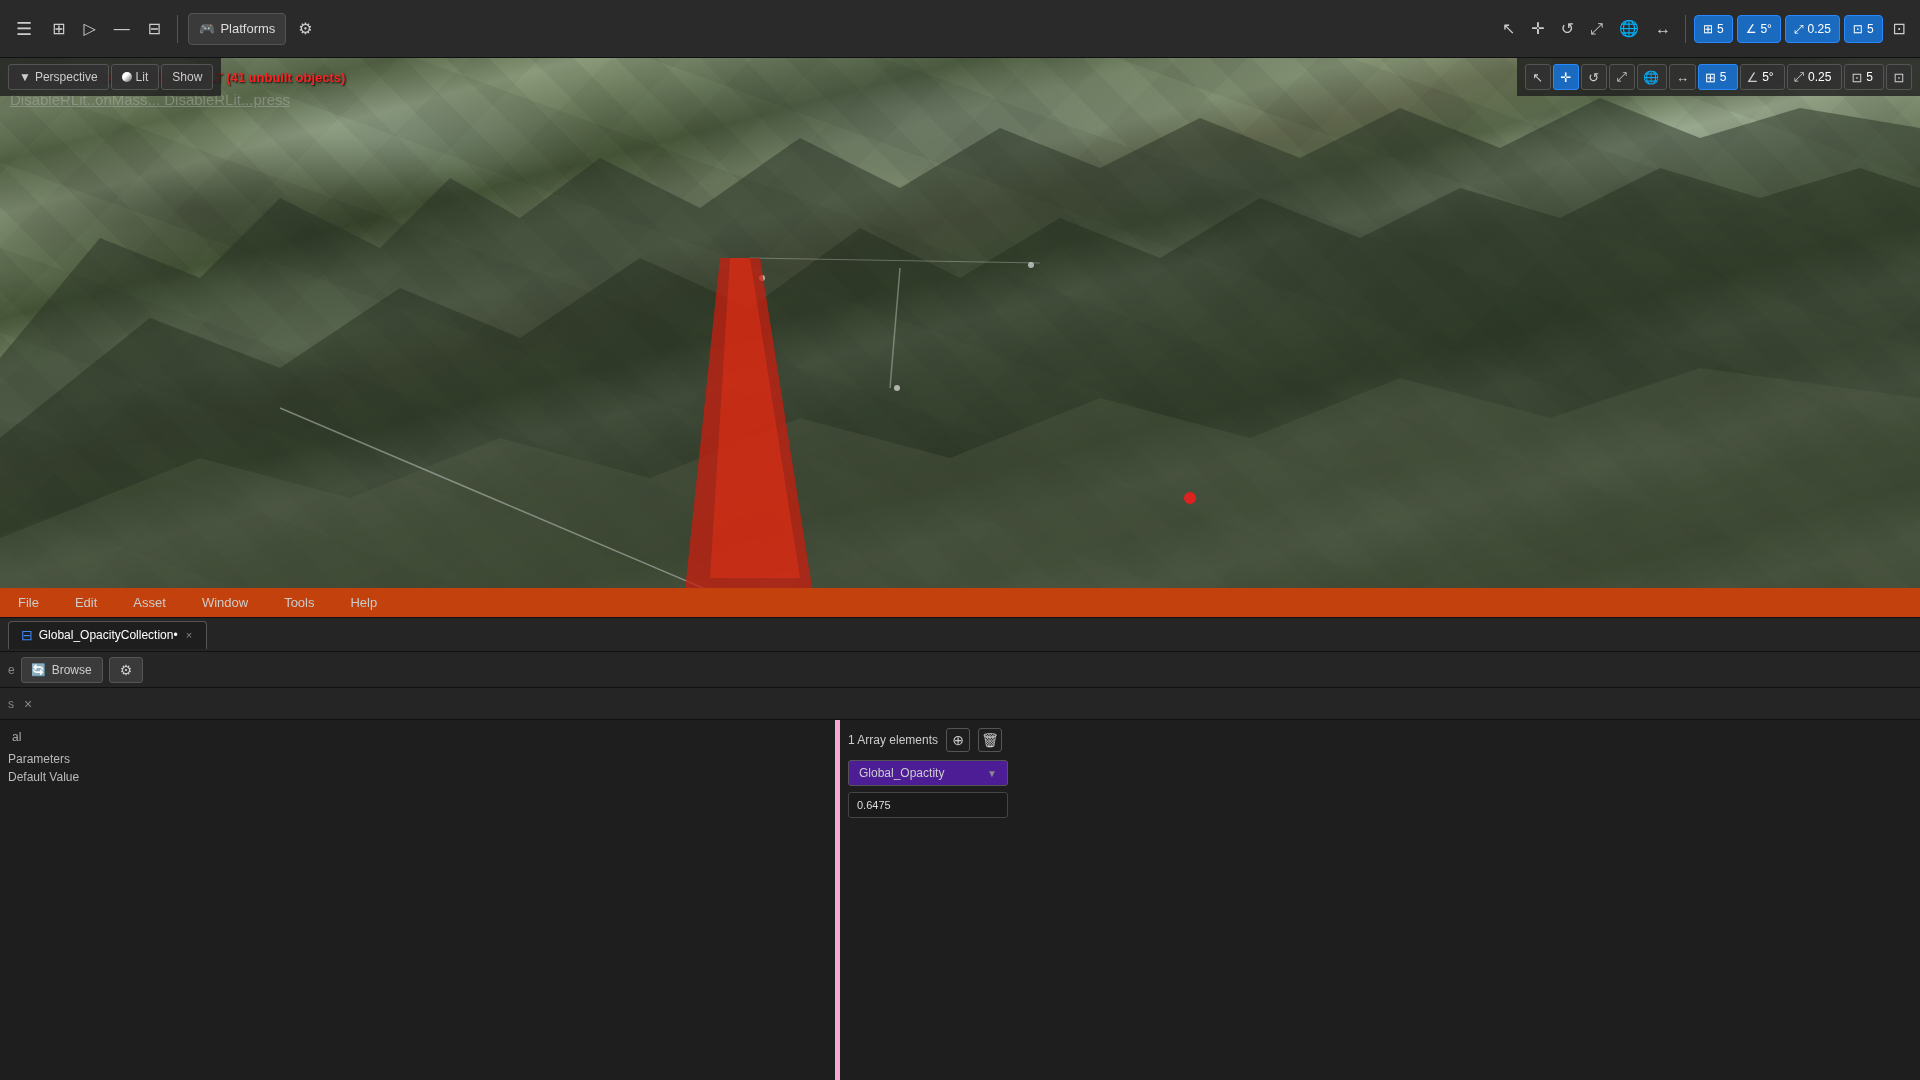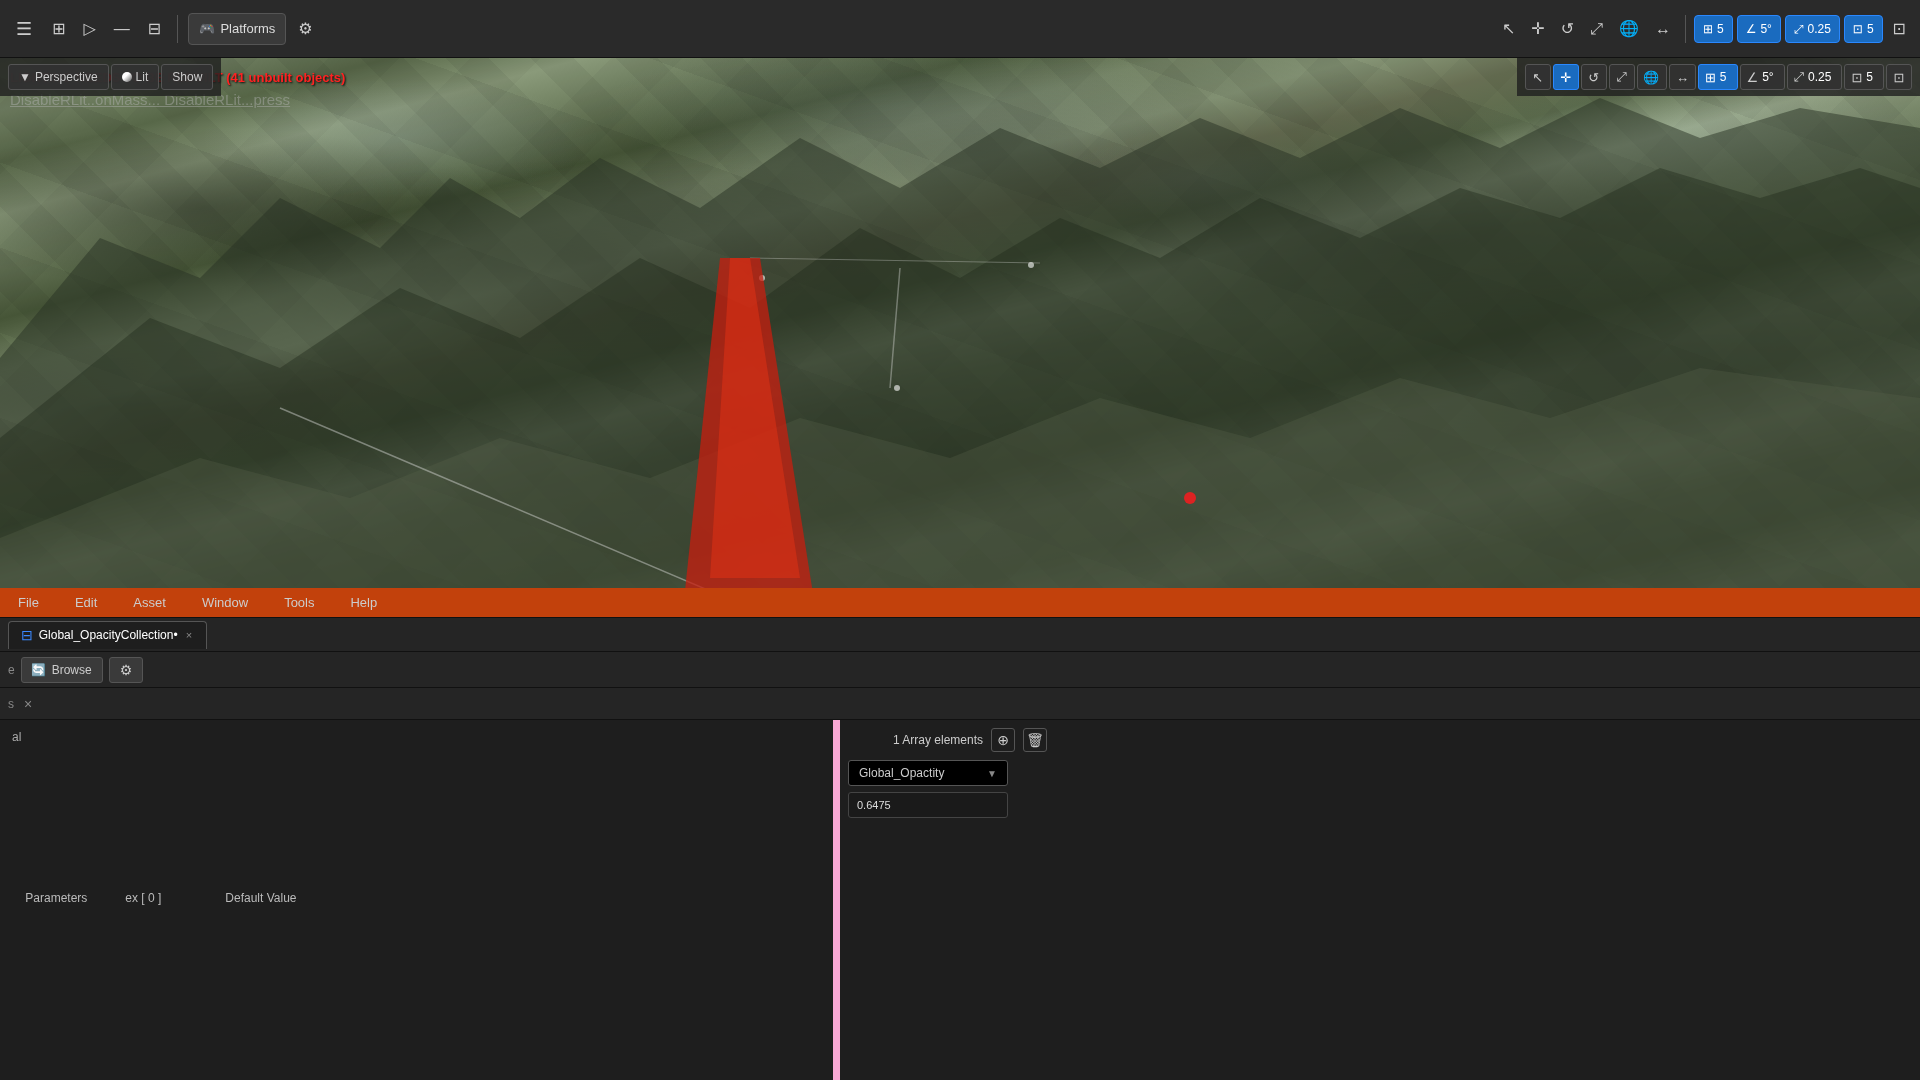--- a/index.html
+++ b/index.html
@@ -327,22 +327,23 @@
     
     #content-area {
       flex: 1;
       display: flex;
       overflow: hidden;
     }
 
     
     #left-panel {
       width: 840px;
-      border-right: 7px solid #f9a8d4;
-      display: flex;
+      border-right: 5px solid #f9a8d4;
+      display: flex;
+      flex-direction: column;
       padding: 8px;
     }
     .section-label {
       color: #aaa;
       font-size: 12px;
       margin-bottom: 6px;
       padding: 2px 4px;
     }
     .param-row {
       display: flex;
@@ -361,41 +362,40 @@
       flex: 1;
       display: flex;
       flex-direction: column;
       padding: 8px;
     }
     .right-header-row {
       display: flex;
       align-items: center;
       gap: 8px;
       margin-bottom: 8px;
-      margin-left: 45px;
     }
     .array-info {
       color: #ccc;
       font-size: 12px;
     }
     .icon-btn-sm {
       background: transparent;
       border: 1px solid #555;
       color: #ccc;
       border-radius: 3px;
       width: 24px;
       height: 24px;
       cursor: pointer;
       display: flex;
       align-items: center;
       justify-content: center;
       font-size: 14px;
     }
     .dropdown-field {
-      background: #000000;
+      background: #4c1d95;
       border: 1px solid #555;
       color: #ccc;
       border-radius: 3px;
       padding: 3px 10px;
       font-size: 12px;
       height: 26px;
       display: flex;
       align-items: center;
       gap: 8px;
       cursor: pointer;
@@ -604,23 +604,20 @@
 
   <div id="content-area">
 
     <div id="left-panel">
       <div class="section-label">al</div>
 
       <div class="param-row">
         <span class="param-label">Parameters</span>
       </div>
 
-      <div class="param-row">
-        <span class="param-label">ex [ 0 ]</span>
-      </div>
 
       <div class="param-row">
         <span class="param-label">Default Value</span>
       </div>
     </div>
 
     <div id="right-panel">
 
       <div class="right-header-row">
         <span class="array-info">1 Array elements</span>

